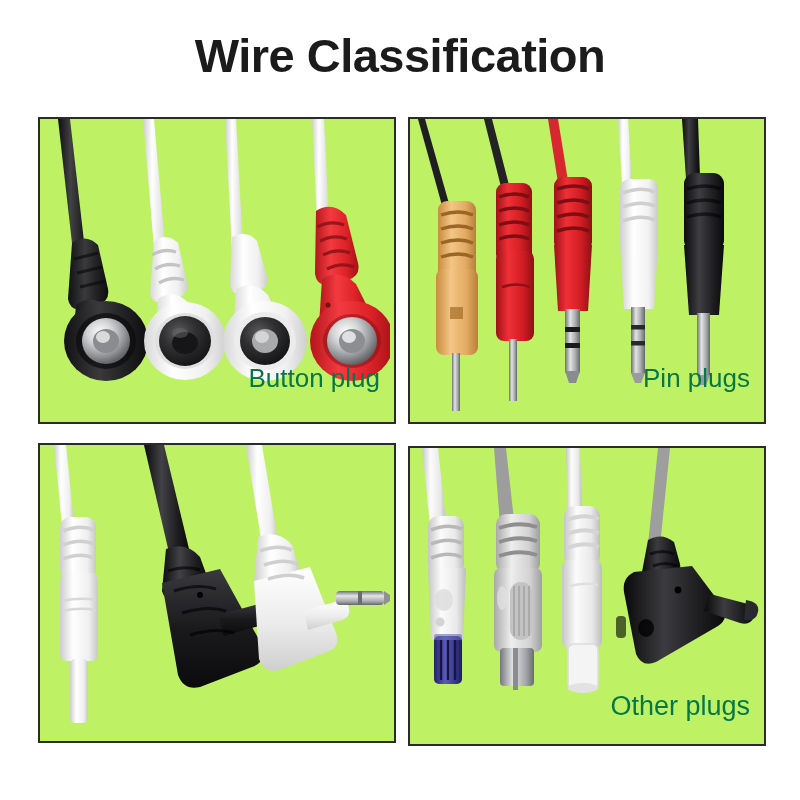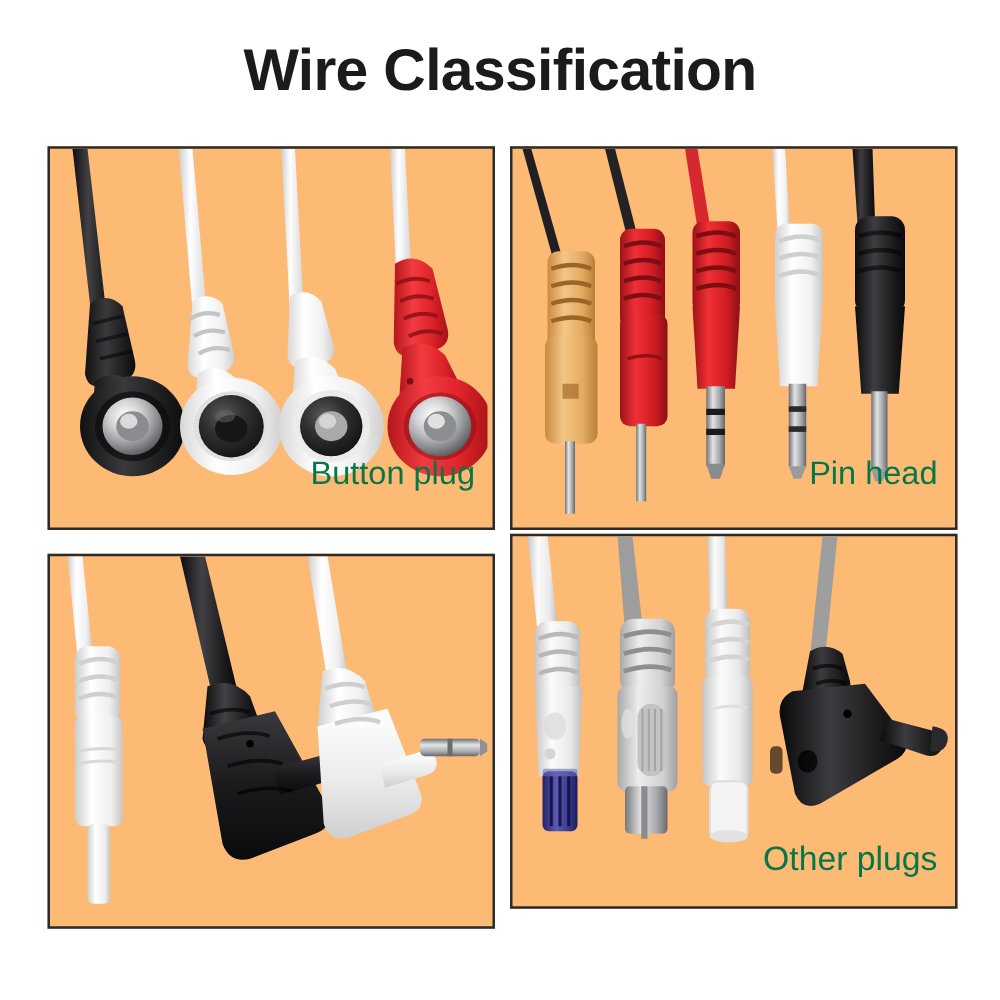--- a/index.html
+++ b/index.html
@@ -20,27 +20,27 @@
     font-weight:bold;
     letter-spacing:-0.5px;
     color:#1b1b1b;
     font-family:"Liberation Sans", sans-serif;
   }
 
   
   .panel{
     position:absolute;
     border:2px solid #2b2b2b;
-    background:#fdba74;
+    background:#bef264;
     overflow:hidden;
   }
   .p-tl{left:38px; top:117px; width:354px; height:303px;}
   .p-tr{left:408px;top:117px; width:354px; height:303px;}
   .p-bl{left:38px; top:443px; width:354px; height:296px;}
-  .p-br{left:408px;top:427px; width:354px; height:296px;}
+  .p-br{left:408px;top:446px; width:354px; height:296px;}
 
   .plabel{
     position:absolute;
     color:#07774a;
     font-size:26px;
     font-family:"Liberation Sans", sans-serif;
     white-space:nowrap;
   }
   .lab-tl{right:14px;bottom:28px;}
   .lab-tr{right:14px;bottom:28px;}
@@ -269,21 +269,21 @@
           <g stroke="#000000" stroke-width="3.4" fill="none" opacity="0.55">
             <path d="M277 70 q19 -6 34 0"></path>
             <path d="M277 84 q19 -6 34 0"></path>
             <path d="M277 98 q19 -6 34 0"></path>
           </g>
           <rect x="287" y="194" width="13" height="62" fill="url(#metal)"></rect>
           <path d="M287 256 l13 0 l-4 10 l-6 0 Z" fill="#9a9b9f"></path>
         </g>
       </svg>
     </div>
-    <div class="plabel lab-tr">Pin head</div>
+    <div class="plabel lab-tr">Pin plugs</div>
   </div>
 
   <div class="panel p-bl">
     <div class="art">
       <svg viewBox="0 0 350 292" width="350" height="292">
         <defs>
           <linearGradient id="wB3" x1="0" y1="0" x2="1" y2="0">
             <stop offset="0%" stop-color="#cdcdcd"></stop>
               <stop offset="35%" stop-color="#ffffff"></stop>
             <stop offset="76%" stop-color="#efefef"></stop>

